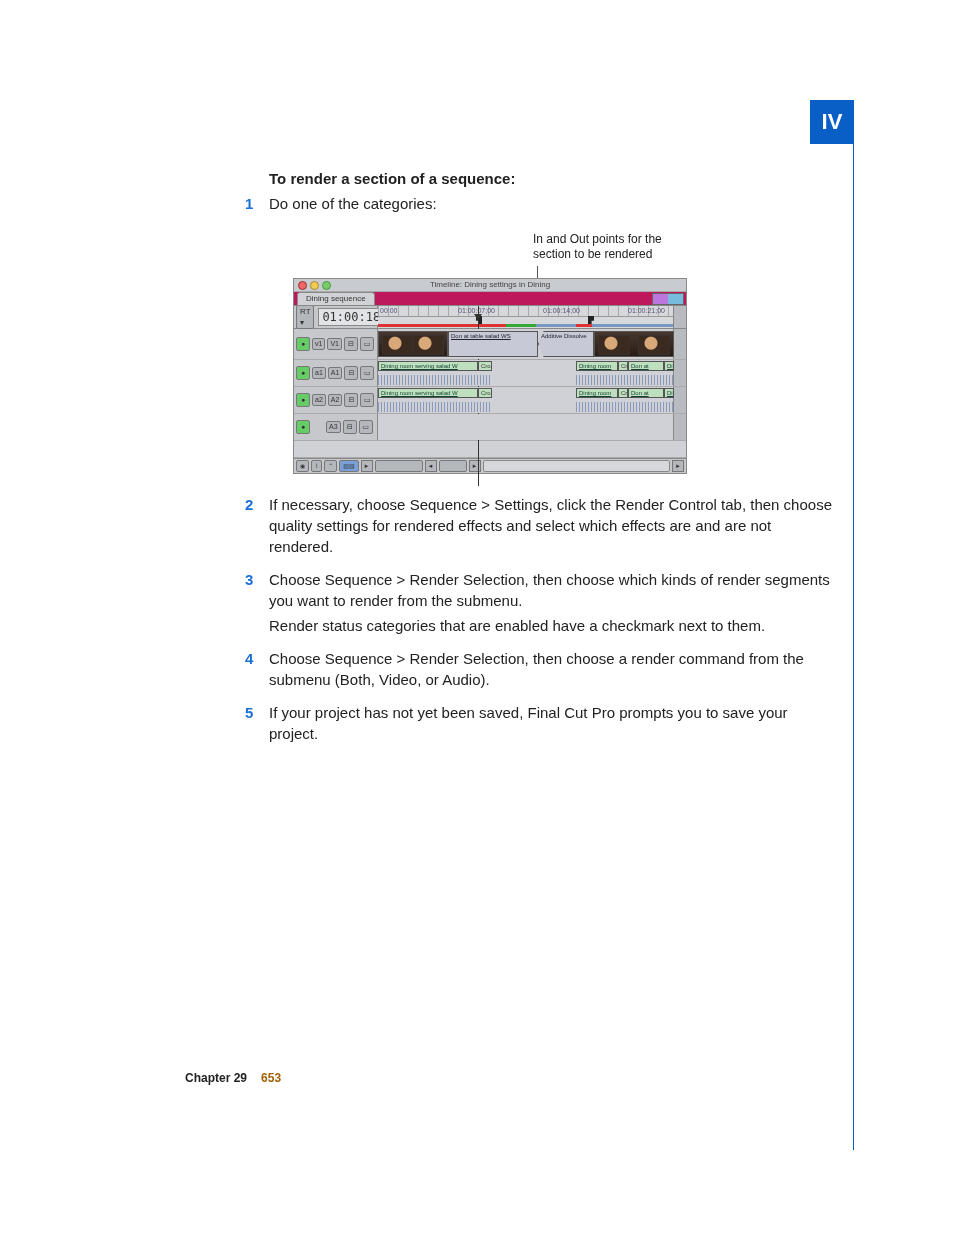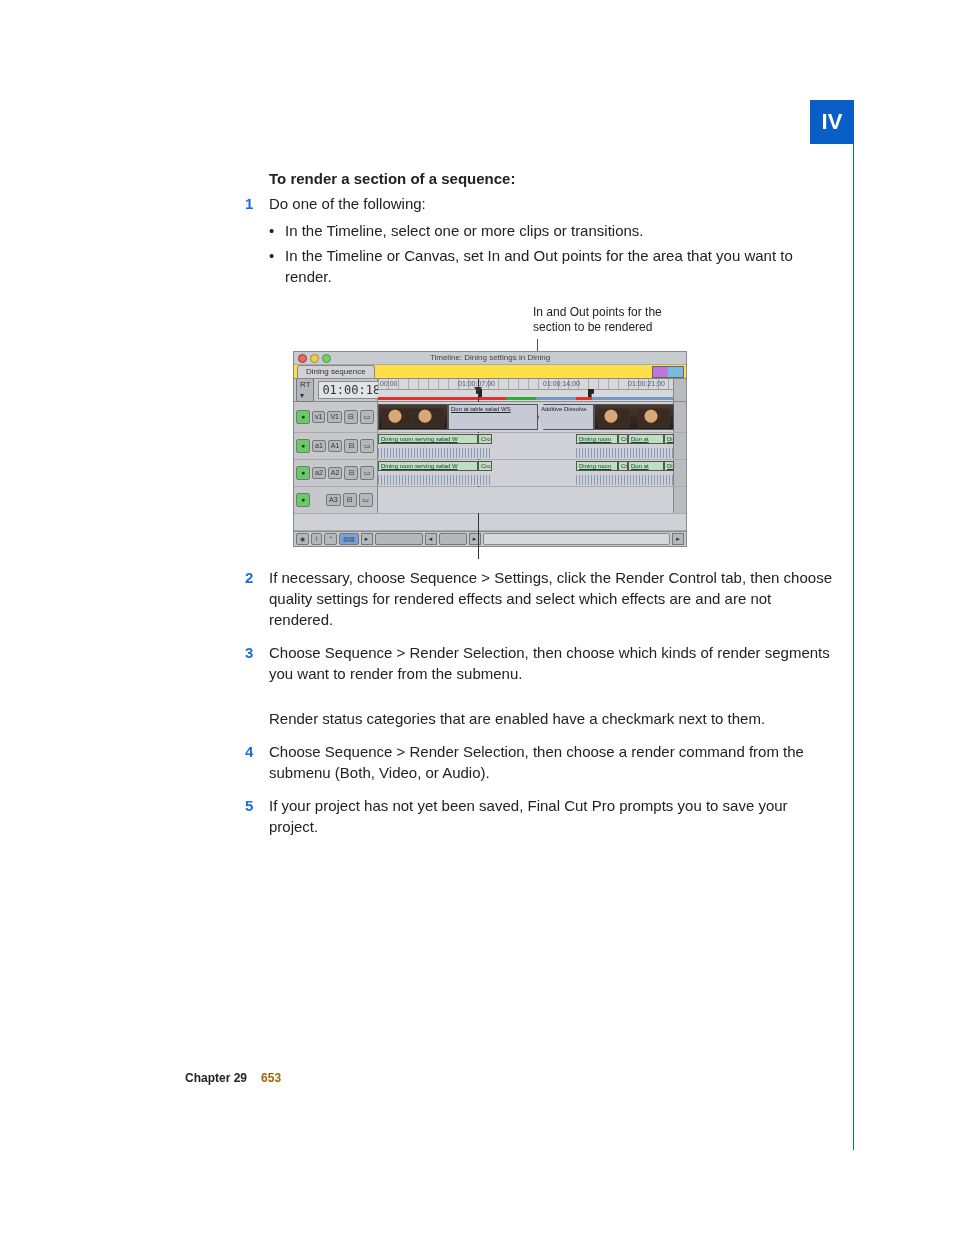--- a/index.html
+++ b/index.html
@@ -72,21 +72,21 @@
     padding-left: 16px;
     margin: 4px 0;
   }
   ul.bul > li::before {
     content: "•";
     position: absolute;
     left: 0;
     top: 0;
   }
   .para {
-    margin: 24px 0 0 0;
+    margin: 4px 0 0 0;
   }
   .note-label {
     font-style: italic;
     font-weight: bold;
   }
 
   
   .figure-wrap {
     margin: 18px 3px 20px 24px;
     width: 392px;
@@ -127,21 +127,21 @@
     display: flex;
     gap: 3px;
   }
   .traffic span {
     width: 7px; height: 7px; border-radius: 50%;
   }
   .red { background: #e66; border:1px solid #933; }
   .yellow { background: #ec5; border:1px solid #a83; }
   .green { background: #7c6; border:1px solid #494; }
   .tabrow {
-    background: #fde047;
+    background: #be185d;
     height: 13px;
     position: relative;
     border-bottom: 1px solid #888;
   }
   .seq-tab {
     position: absolute;
     left: 3px; top: 0;
     background: #d0d2d6;
     border: 1px solid #888;
     border-bottom: none;
@@ -359,25 +359,21 @@
 <div class="page">
 
   <div class="side-rule"></div>
   <div class="part-tab">IV</div>
 
   <div class="heading-proc">To render a section of a sequence:</div>
 
   <ol class="num">
     <li>
       <span class="stepnum">1</span>
-      <span>Do one of the following:</span>
-      <ul class="bul">
-        <li>In the Timeline, select one or more clips or transitions.</li>
-        <li>In the Timeline or Canvas, set In and Out points for the area that you want to render.</li>
-      </ul>
+      <span>Do one of the categories:</span>
 
       
       <div class="figure-wrap">
         <div class="callout">In and Out points for the section to be rendered</div>
         <div class="callout-line"></div>
 
         <div class="timeline-win">
           <div class="titlebar">
             <div class="traffic">
               <span class="red"></span>

